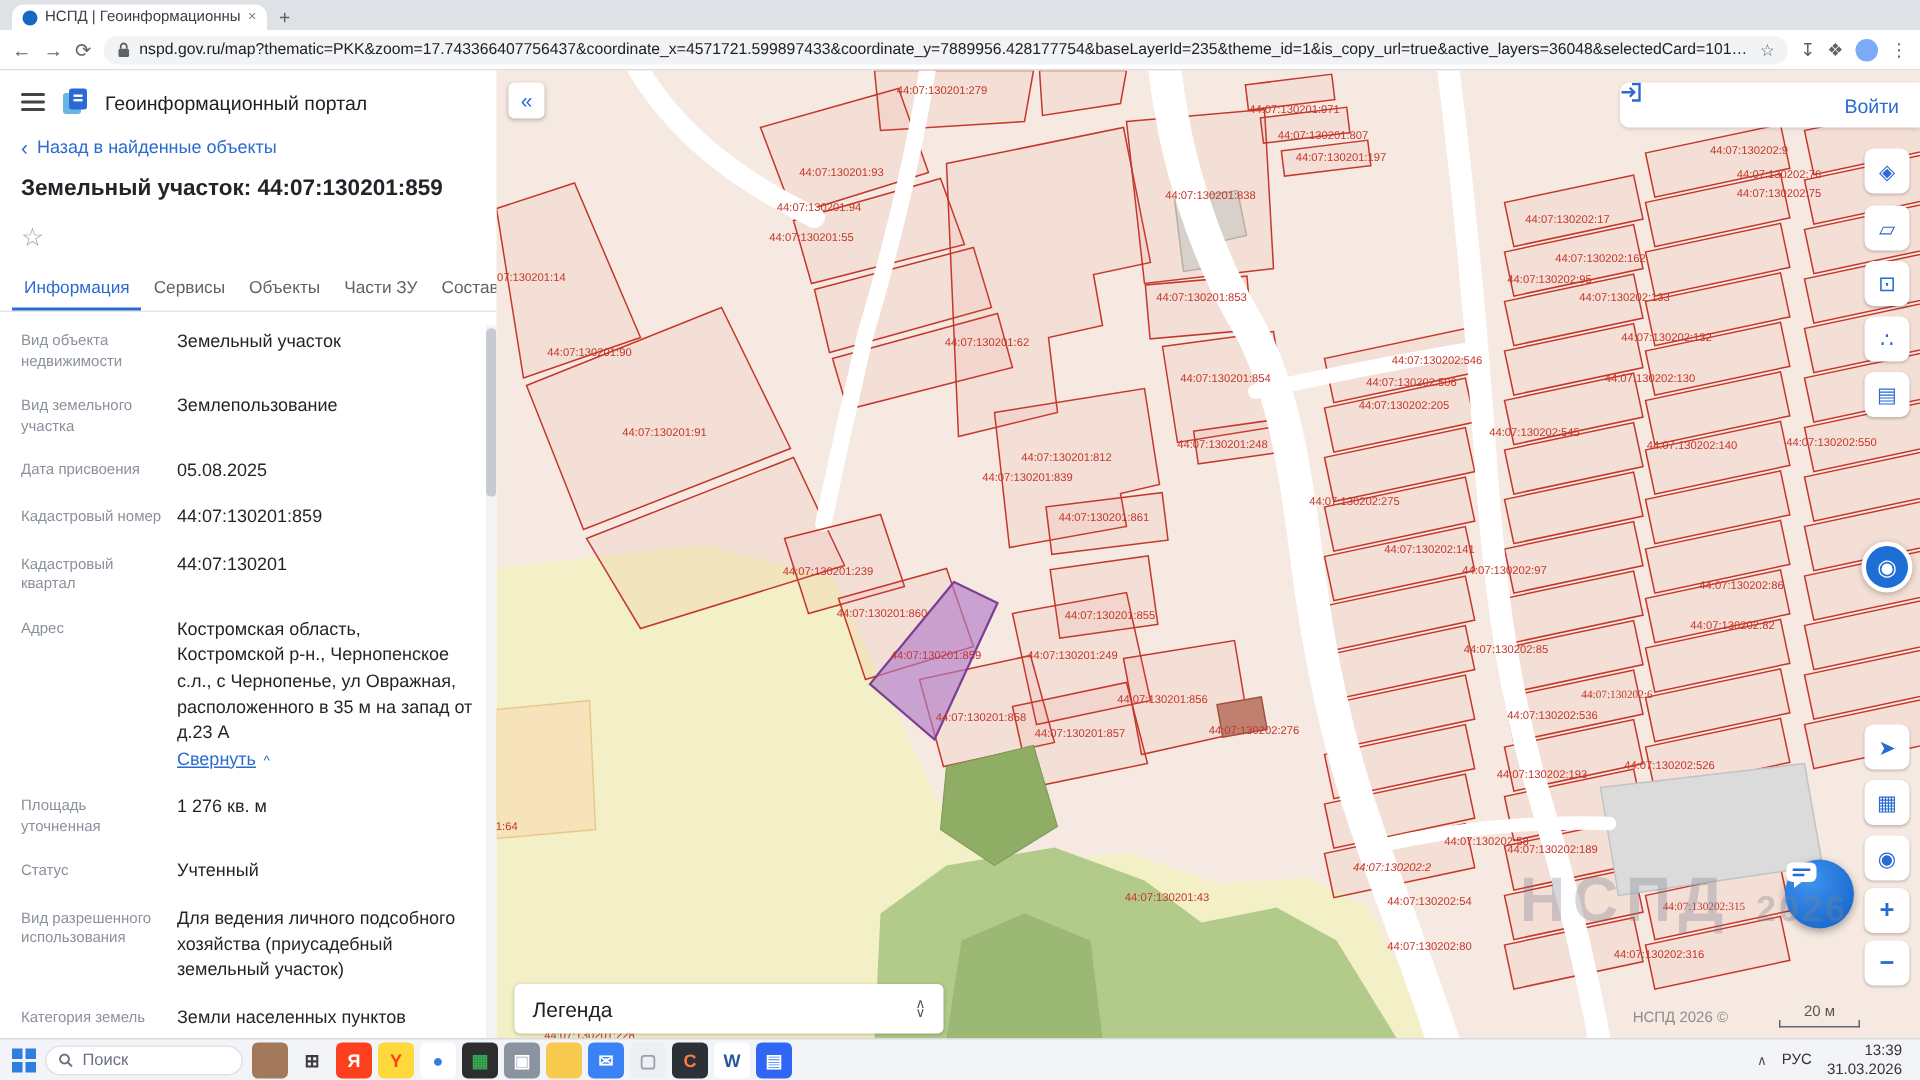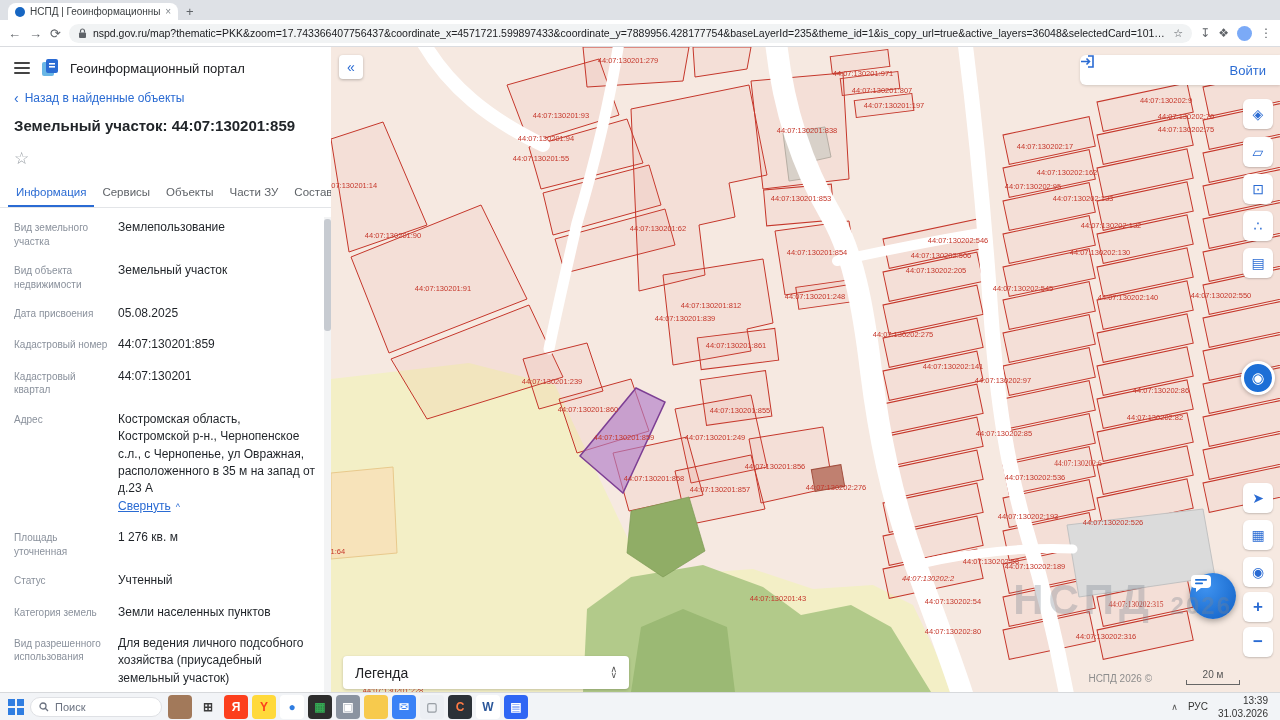--- a/index.html
+++ b/index.html
@@ -165,30 +165,30 @@
             <div class="tab-item">Сервисы</div>
             <div class="tab-item">Объекты</div>
             <div class="tab-item">Части ЗУ</div>
             <div class="tab-item">Состав</div>
           </div>
 
       </div>
       <div class="fields">
 
       <div class="frow">
+            <div class="flabel">Вид объекта недвижимости</div>
+            <div class="fvalue">
+              <span>Земельный участок</span><br>
+              
+            </div>
+          </div>
+          <div class="frow">
             <div class="flabel">Вид земельного участка</div>
             <div class="fvalue">
               <span>Землепользование</span><br>
-              
-            </div>
-          </div>
-          <div class="frow">
-            <div class="flabel">Вид объекта недвижимости</div>
-            <div class="fvalue">
-              <span>Земельный участок</span><br>
               
             </div>
           </div>
           <div class="frow">
             <div class="flabel">Дата присвоения</div>
             <div class="fvalue">
               <span>05.08.2025</span><br>
               
             </div>
           </div>
@@ -221,30 +221,30 @@
             </div>
           </div>
           <div class="frow">
             <div class="flabel">Статус</div>
             <div class="fvalue">
               <span>Учтенный</span><br>
               
             </div>
           </div>
           <div class="frow">
+            <div class="flabel">Вид разрешенного использования</div>
+            <div class="fvalue">
+              <span>Для ведения личного подсобного хозяйства (приусадебный земельный участок)</span><br>
+              
+            </div>
+          </div>
+          <div class="frow">
             <div class="flabel">Категория земель</div>
             <div class="fvalue">
               <span>Земли населенных пунктов</span><br>
-              
-            </div>
-          </div>
-          <div class="frow">
-            <div class="flabel">Вид разрешенного использования</div>
-            <div class="fvalue">
-              <span>Для ведения личного подсобного хозяйства (приусадебный земельный участок)</span><br>
               
             </div>
           </div>
         </div>
       <div class="sb-track"></div>
       <div class="sb-thumb"></div>
     </aside>
 
     <div class="map">
       <svg width="949" height="645" viewBox="0 0 949 645">
@@ -407,21 +407,21 @@
           <span class="plabel" style="position: absolute; left: 797px; top: 250px;">44:07:130202:140</span>
           <span class="plabel" style="position: absolute; left: 890px; top: 248px;">44:07:130202:550</span>
           <span class="plabel" style="position: absolute; left: 572px; top: 287px;">44:07:130202:275</span>
           <span class="plabel" style="position: absolute; left: 622px; top: 319px;">44:07:130202:141</span>
           <span class="plabel" style="position: absolute; left: 672px; top: 333px;">44:07:130202:97</span>
           <span class="plabel" style="position: absolute; left: 830px; top: 343px;">44:07:130202:86</span>
           <span class="plabel" style="position: absolute; left: 824px; top: 370px;">44:07:130202:82</span>
           <span class="plabel" style="position: absolute; left: 673px; top: 386px;">44:07:130202:85</span>
           <span class="plabel" style="position: absolute; left: 747px; top: 416px; font-family: Liberation Serif, serif;">44:07:130202:6</span>
           <span class="plabel" style="position: absolute; left: 704px; top: 430px;">44:07:130202:536</span>
-          <span class="plabel" style="position: absolute; left: 782px; top: 463px; margin-top: 12px;">44:07:130202:526</span>
+          <span class="plabel" style="position: absolute; left: 782px; top: 463px;">44:07:130202:526</span>
           <span class="plabel" style="position: absolute; left: 697px; top: 469px;">44:07:130202:193</span>
           <span class="plabel" style="position: absolute; left: 660px; top: 514px;">44:07:130202:58</span>
           <span class="plabel" style="position: absolute; left: 704px; top: 519px;">44:07:130202:189</span>
           <span class="plabel" style="position: absolute; left: 597px; top: 531px; font-style: italic;">44:07:130202:2</span>
           <span class="plabel" style="position: absolute; left: 622px; top: 554px;">44:07:130202:54</span>
           <span class="plabel" style="position: absolute; left: 805px; top: 557px; font-family: Liberation Serif, serif;">44:07:130202:315</span>
           <span class="plabel" style="position: absolute; left: 622px; top: 584px;">44:07:130202:80</span>
           <span class="plabel" style="position: absolute; left: 775px; top: 589px;">44:07:130202:316</span>
         </div>
 

